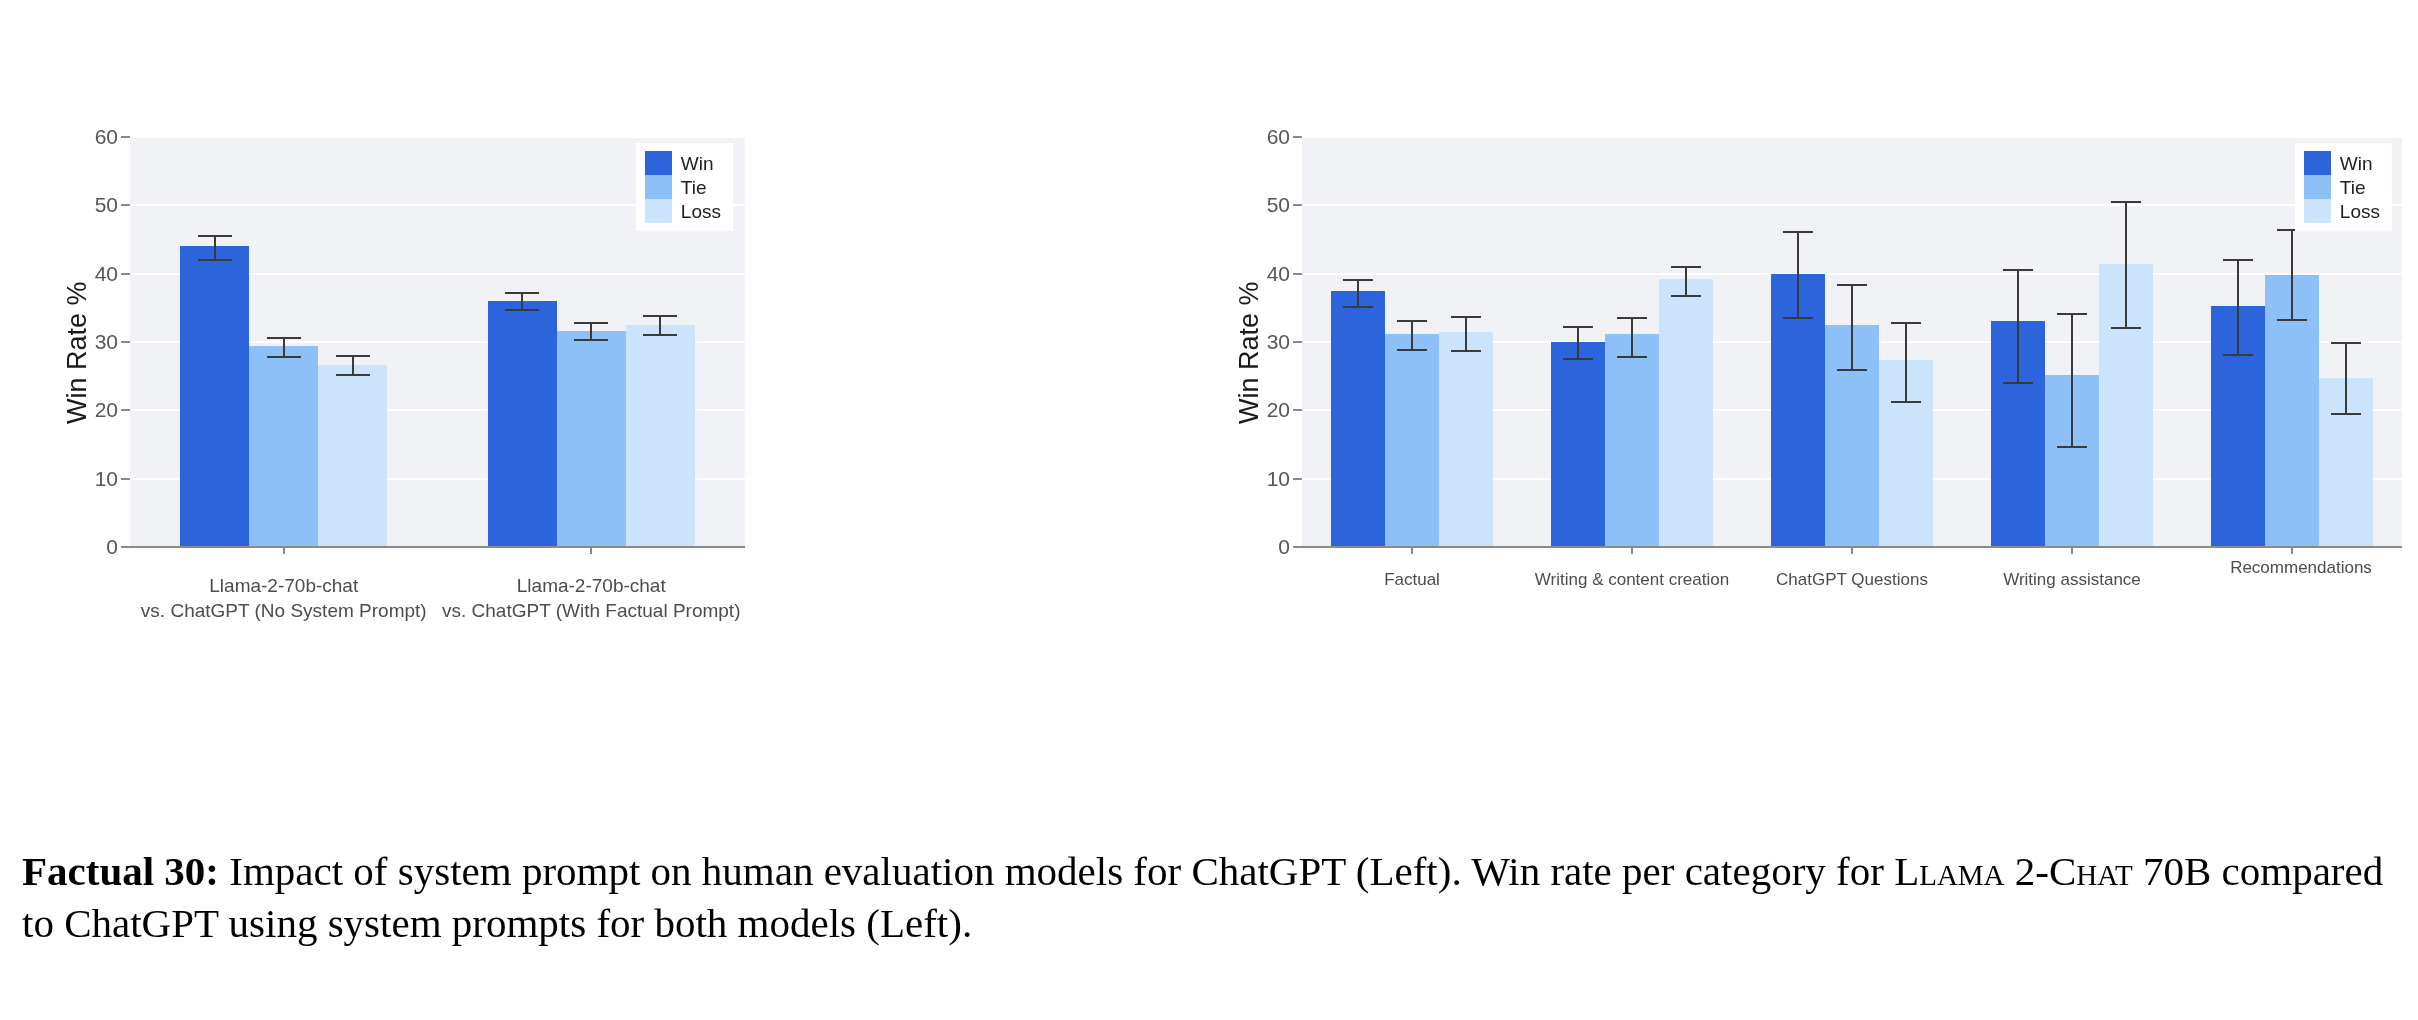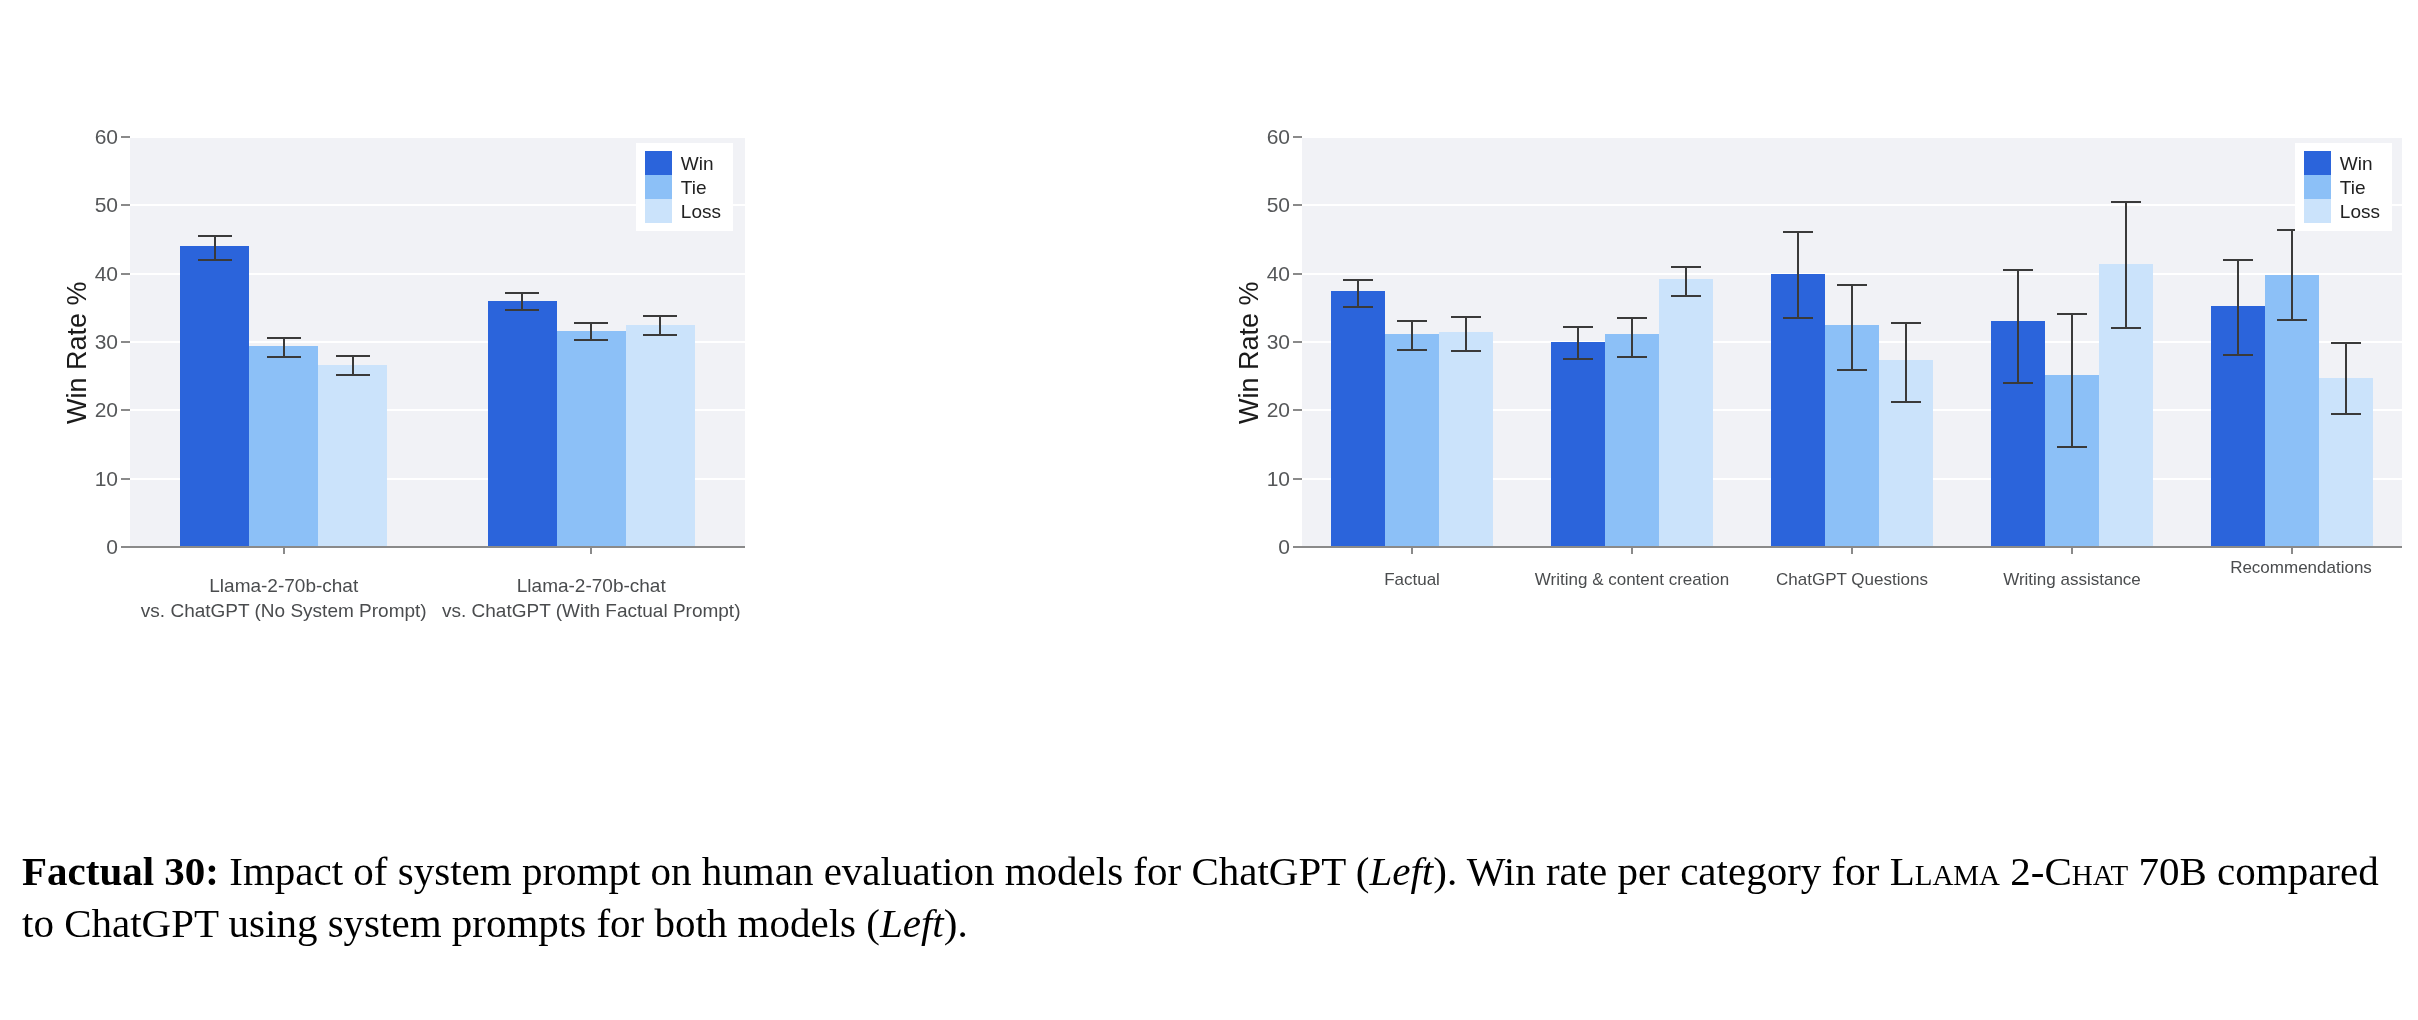--- a/index.html
+++ b/index.html
@@ -50,21 +50,21 @@
   .legend-swatch{width:27px;height:24px;flex:0 0 auto;}
   .legend-label{font-size:19px;color:#222;margin-left:9px;line-height:1;}
 
   
   #caption{
     position:absolute;left:22px;top:845px;width:2380px;
     font-family:"Liberation Serif", serif;
     font-size:41px;line-height:1.28;color:#000;
   }
   #caption .cap-bold{font-weight:bold;}
-  #caption .cap-it{font-style:italic;}
+  #caption .cap-it{}
   #caption .sc{font-variant:small-caps;}
 </style>
 </head>
 <body>
 
 <div class="figure-wrap">
 
   <div class="panel" id="panel-left">
     <div class="ylabel" id="ylabel-left" style="left: 62px; top: 424px;">Win Rate %</div>
     <div class="plot-frame" id="plot-left" style="left: 130px; top: 137px; width: 615px; height: 410px;">

